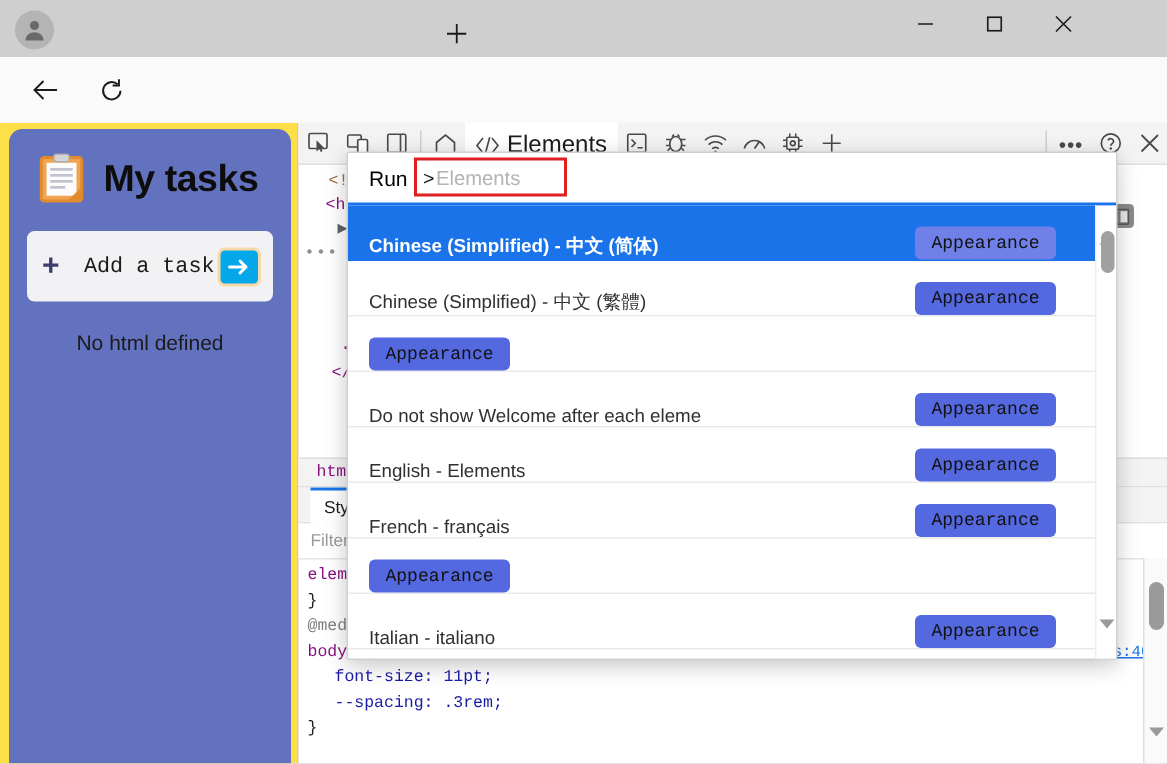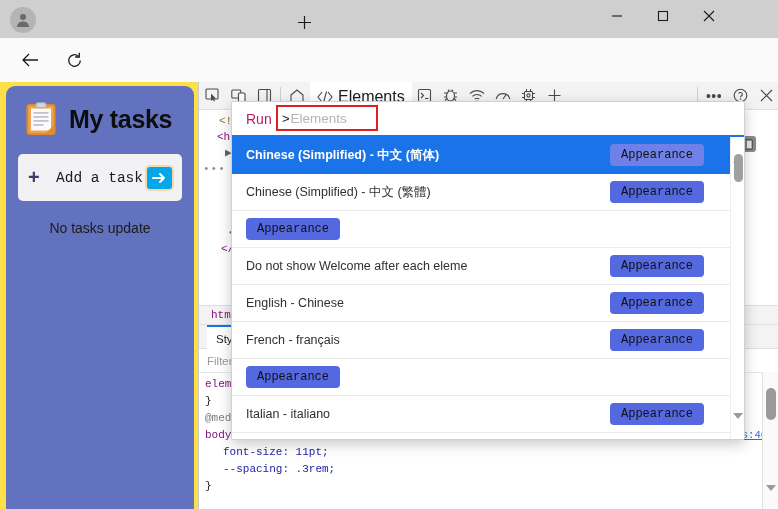--- a/index.html
+++ b/index.html
@@ -158,32 +158,32 @@
   .dock-ico { position:absolute; right:22px; top:54px; width:20px; height:16px; background:#8a8a8a; border-radius:3px; display:flex; align-items:center; justify-content:center;}
 
   
   .palette {
     position:absolute; left:231px; top:101px; width:514px; height:339px;
     background:#fff; border:1px solid #d0d0d0; border-radius:2px;
     box-shadow: 0 4px 14px rgba(0,0,0,.22);
     overflow:hidden;
   }
   .pal-input-row { height:33px; display:flex; align-items:center; padding-left:14px; position:relative; }
-  .pal-run { font-size:14px; color:#be185d;text-align:center; }
+  .pal-run { font-size:14px; color:#000000;text-align:center; }
   .pal-box {
     position:absolute; left:44px; top:3px; width:102px; height:26px;
     border:2px solid #e02020; display:flex; align-items:center; padding-left:4px;
   }
   .pal-caret { font-size:13px; color:#1b1b1b; }
   .pal-ph { font-size:13.5px; color:#b4b4b4; margin-left:1px; }
   .pal-underline { position:absolute; left:0; top:33px; width:514px; height:2px; background:#1a73e8; }
 
   .pal-list { position:absolute; left:0; top:35px; width:514px; height:304px; }
   .pal-item {
-    position:relative; height:37px; display:flex; align-items:center;
+    position:relative; height:37px; display:flex; align-items:flex-end;
     padding:0 0 0 14px; border-bottom:1px solid #eaeaea;
   }
   .pal-item.sel { background:#1a73e8; border-bottom:1px solid #1a73e8; }
   .pal-label { font-size:12.5px; color:#303030; flex:1 1 auto; white-space:nowrap; }
   .pal-item.sel .pal-label { color:#fff; font-weight:bold; }
   .pal-badge {
     margin-right:42px; background:#5468e0; color:#111; font-size:12px;
     padding:4px 11px; border-radius:4px; white-space:nowrap;font-family:Liberation Mono, monospace;
   }
   .pal-item.sel .pal-badge { background:#6f80e8; }
@@ -300,21 +300,21 @@
       <div class="addbox">
         <span class="plus-ico">+</span>
         <span class="add-label">Add a task</span>
         <span class="go-btn">
           <svg width="15" height="12" viewBox="0 0 15 12">
             <path d="M1 6h11M8 2l4 4-4 4" fill="none" stroke="#fff" stroke-width="2" stroke-linecap="round" stroke-linejoin="round"></path>
           </svg>
         </span>
       </div>
 
-      <div class="no-tasks">No tasks update</div>
+      <div class="no-tasks">No html defined</div>
     </div>
   </div>
 
   <div class="devtools">
 
     <div class="dt-toolbar">
       <span class="dt-ico">
         <svg width="15" height="15" viewBox="0 0 15 15">
             <rect x="1" y="1" width="12" height="10" rx="1" fill="none" stroke="#4a4a4a" stroke-width="1.1"></rect>
             <path d="M6 5.5l5 5-2 .4 1 2-1.1.5-1-2L6 13z" fill="#4a4a4a"></path>
@@ -479,21 +479,21 @@
         <span class="pal-badge">Appearance</span>
       </div>
       <div class="pal-item">
         <span class="pal-badge">Appearance</span>
       </div>
       <div class="pal-item">
         <span class="pal-label">Do not show Welcome after each eleme</span>
         <span class="pal-badge">Appearance</span>
       </div>
       <div class="pal-item">
-        <span class="pal-label">English - Chinese</span>
+        <span class="pal-label">English - Elements</span>
         <span class="pal-badge">Appearance</span>
       </div>
       <div class="pal-item">
         <span class="pal-label">French - français</span>
         <span class="pal-badge">Appearance</span>
       </div>
       <div class="pal-item">
         <span class="pal-badge">Appearance</span>
       </div>
       <div class="pal-item">

